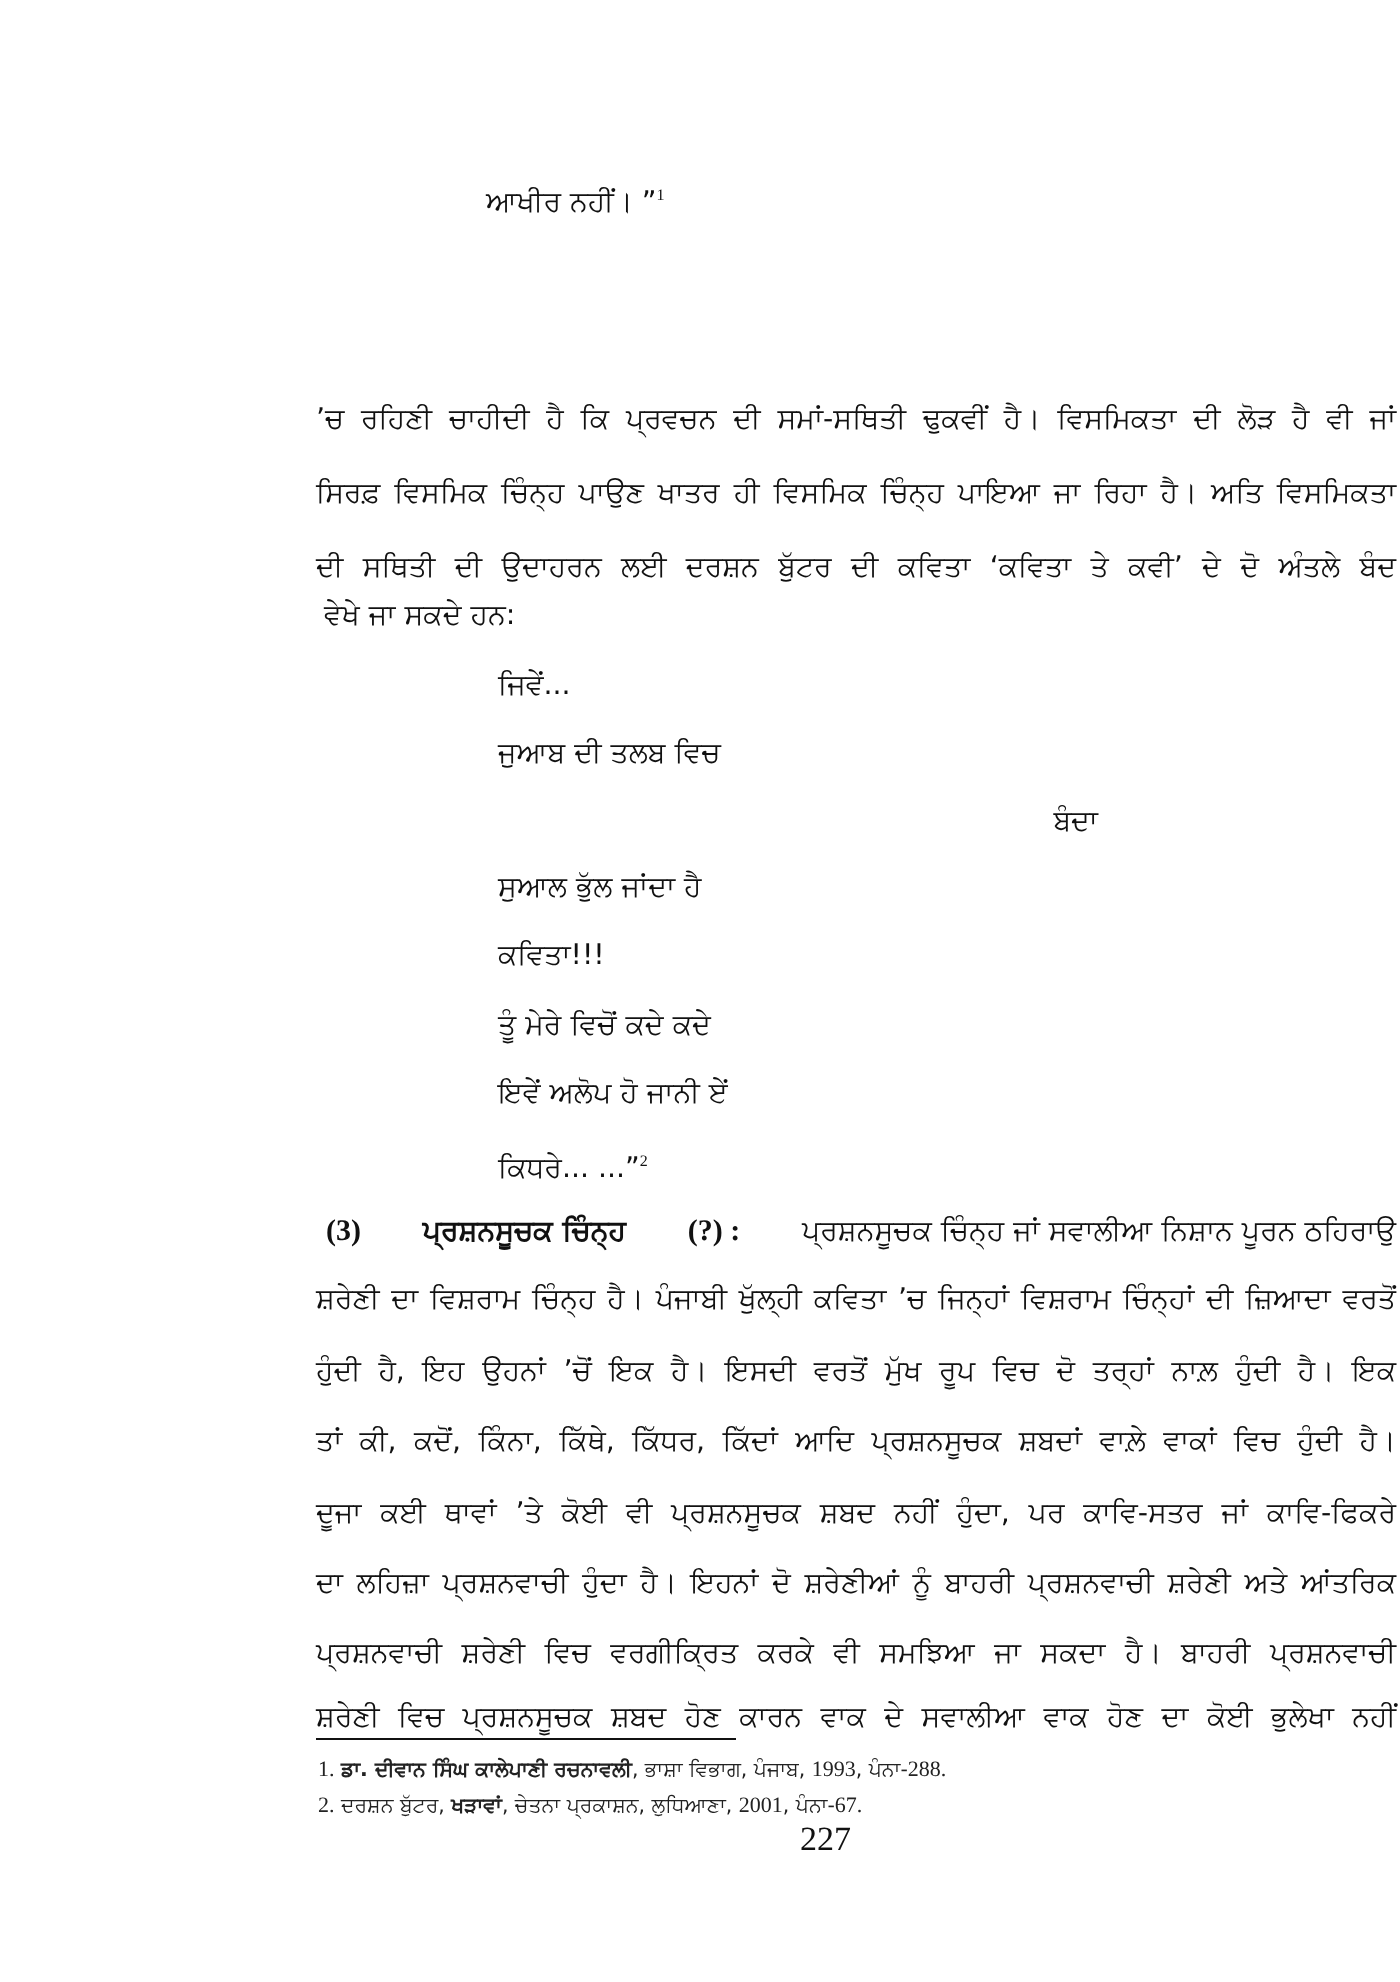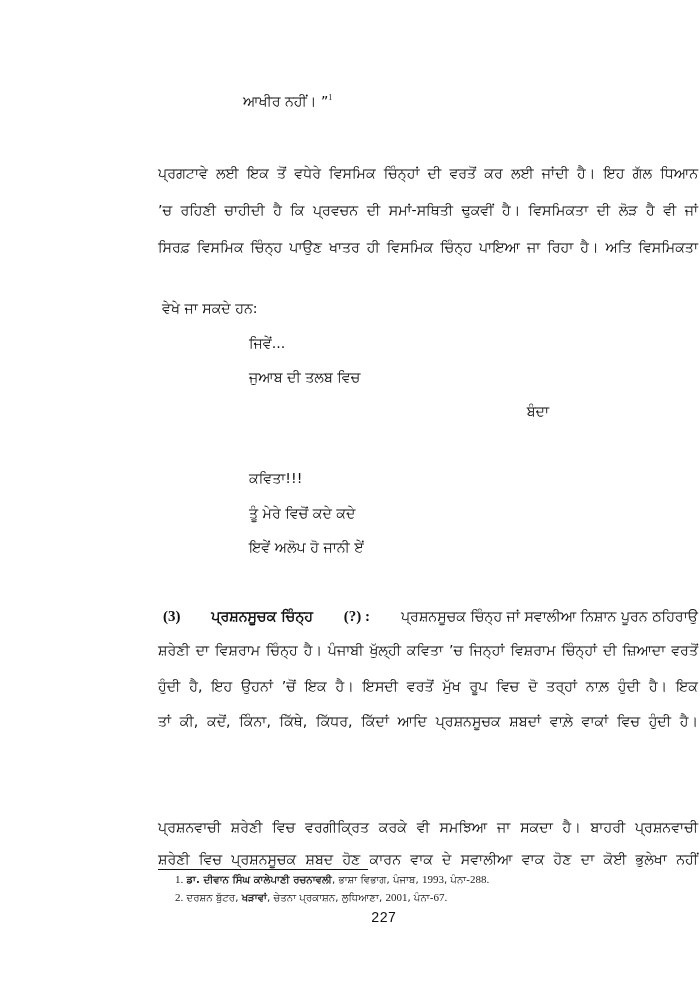--- a/index.html
+++ b/index.html
@@ -14,55 +14,61 @@
       font-size: 14.2px; line-height: 20px; white-space: nowrap;
     }
     .just { text-align: justify; text-align-last: justify; }
     .indent { left: 173px; width: 489px; }
     .verse { left: 213px; width: 300px; }
     .sup { font-size: 8px; vertical-align: super; font-family: "Liberation Serif", serif; }
     .bold { font-weight: bold; }
     .heading-num { font-family: "Liberation Serif", serif; font-weight: bold; font-size: 15px; }
     .heading-q { font-family: "Liberation Serif", serif; font-weight: bold; font-size: 15px; }
     .rule { position: absolute; left: 122px; top: 869px; width: 210px; height: 0; border-top: 1px solid #111; }
-    .fn { position: absolute; left: 139px; font-size: 10.2px; line-height: 11px; white-space: nowrap; color: #222; }
+    .fn { position: absolute; left: 123px; font-size: 10.2px; line-height: 22px; white-space: nowrap; color: #222; }
     .fn .serif { font-family: "Liberation Serif", serif; font-size: 11px; }
-    .pageno { position: absolute; left: 335px; top: 910px; font-family: Liberation Mono, monospace; font-size: 14px; }
+    .pageno { position: absolute; left: 364px; top: 910px; font-family: Liberation Serif, serif; font-size: 17px; }
   </style>
 </head>
 <body>
 
 <div class="page">
 
   <div class="line" style="left:207px; top:88px;">
     <span>ਆਖੀਰ ਨਹੀਂ। ”</span><span class="sup">1</span>
   </div>
 
-  <div class="line just" style="top:163px;">ਪ੍ਰਗਟਾਵੇ ਲਈ ਇਕ ਤੋਂ ਵਧੇਰੇ ਵਿਸਮਿਕ ਚਿੰਨ੍ਹਾਂ ਦੀ ਵਰਤੋਂ ਕਰ ਲਈ ਜਾਂਦੀ ਹੈ। ਇਹ ਗੱਲ ਧਿਆਨ</div>
   <div class="line just" style="top:200px;">’ਚ ਰਹਿਣੀ ਚਾਹੀਦੀ ਹੈ ਕਿ ਪ੍ਰਵਚਨ ਦੀ ਸਮਾਂ-ਸਥਿਤੀ ਢੁਕਵੀਂ ਹੈ। ਵਿਸਮਿਕਤਾ ਦੀ ਲੋੜ ਹੈ ਵੀ ਜਾਂ</div>
   <div class="line just" style="top:237px;">ਸਿਰਫ਼ ਵਿਸਮਿਕ ਚਿੰਨ੍ਹ ਪਾਉਣ ਖਾਤਰ ਹੀ ਵਿਸਮਿਕ ਚਿੰਨ੍ਹ ਪਾਇਆ ਜਾ ਰਿਹਾ ਹੈ। ਅਤਿ ਵਿਸਮਿਕਤਾ</div>
+  <div class="line just" style="top:274px;">ਦੀ ਸਥਿਤੀ ਦੀ ਉਦਾਹਰਨ ਲਈ ਦਰਸ਼ਨ ਬੁੱਟਰ ਦੀ ਕਵਿਤਾ ‘ਕਵਿਤਾ ਤੇ ਕਵੀ’ ਦੇ ਦੋ ਅੰਤਲੇ ਬੰਦ</div>
   <div class="line" style="top:298px; left:126px;">ਵੇਖੇ ਜਾ ਸਕਦੇ ਹਨ:</div>
 
   <div class="line verse" style="top:367px;">ਜੁਆਬ ਦੀ ਤਲਬ ਵਿਚ</div>
   <div class="line verse" style="top:333px;">ਜਿਵੇਂ...</div>
   <div class="line verse" style="top:401px;text-align:right;">ਬੰਦਾ</div>
+  <div class="line verse" style="top:434px;">ਸੁਆਲ ਭੁੱਲ ਜਾਂਦਾ ਹੈ</div>
   <div class="line verse" style="top:468px;">ਕਵਿਤਾ!!!</div>
   <div class="line verse" style="top:503px;">ਤੂੰ ਮੇਰੇ ਵਿਚੋਂ ਕਦੇ ਕਦੇ</div>
   <div class="line verse" style="top:537px;">ਇਵੇਂ ਅਲੋਪ ਹੋ ਜਾਨੀ ਏਂ</div>
+  <div class="line verse" style="top:571px;">
+    <span>ਕਿਧਰੇ... ...”</span><span class="sup">2</span>
+  </div>
 
   <div class="line" style="top:606px; left:127px; width:535px; display:flex; justify-content:space-between;">
     <span class="heading-num">(3)</span>
     <span class="bold">ਪ੍ਰਸ਼ਨਸੂਚਕ ਚਿੰਨ੍ਹ</span>
     <span class="heading-q">(?) :</span>
     <span>ਪ੍ਰਸ਼ਨਸੂਚਕ ਚਿੰਨ੍ਹ ਜਾਂ ਸਵਾਲੀਆ ਨਿਸ਼ਾਨ ਪੂਰਨ ਠਹਿਰਾਉ</span>
   </div>
 
   <div class="line just" style="top:640px;">ਸ਼ਰੇਣੀ ਦਾ ਵਿਸ਼ਰਾਮ ਚਿੰਨ੍ਹ ਹੈ। ਪੰਜਾਬੀ ਖੁੱਲ੍ਹੀ ਕਵਿਤਾ ’ਚ ਜਿਨ੍ਹਾਂ ਵਿਸ਼ਰਾਮ ਚਿੰਨ੍ਹਾਂ ਦੀ ਜ਼ਿਆਦਾ ਵਰਤੋਂ</div>
   <div class="line just" style="top:676px;">ਹੁੰਦੀ ਹੈ, ਇਹ ਉਹਨਾਂ ’ਚੋਂ ਇਕ ਹੈ। ਇਸਦੀ ਵਰਤੋਂ ਮੁੱਖ ਰੂਪ ਵਿਚ ਦੋ ਤਰ੍ਹਾਂ ਨਾਲ਼ ਹੁੰਦੀ ਹੈ। ਇਕ</div>
   <div class="line just" style="top:711px;">ਤਾਂ ਕੀ, ਕਦੋਂ, ਕਿੰਨਾ, ਕਿੱਥੇ, ਕਿੱਧਰ, ਕਿੱਦਾਂ ਆਦਿ ਪ੍ਰਸ਼ਨਸੂਚਕ ਸ਼ਬਦਾਂ ਵਾਲ਼ੇ ਵਾਕਾਂ ਵਿਚ ਹੁੰਦੀ ਹੈ।</div>
+  <div class="line just" style="top:747px;">ਦੂਜਾ ਕਈ ਥਾਵਾਂ ’ਤੇ ਕੋਈ ਵੀ ਪ੍ਰਸ਼ਨਸੂਚਕ ਸ਼ਬਦ ਨਹੀਂ ਹੁੰਦਾ, ਪਰ ਕਾਵਿ-ਸਤਰ ਜਾਂ ਕਾਵਿ-ਫਿਕਰੇ</div>
+  <div class="line just" style="top:782px;">ਦਾ ਲਹਿਜ਼ਾ ਪ੍ਰਸ਼ਨਵਾਚੀ ਹੁੰਦਾ ਹੈ। ਇਹਨਾਂ ਦੋ ਸ਼ਰੇਣੀਆਂ ਨੂੰ ਬਾਹਰੀ ਪ੍ਰਸ਼ਨਵਾਚੀ ਸ਼ਰੇਣੀ ਅਤੇ ਆਂਤਰਿਕ</div>
   <div class="line just" style="top:849px;">ਸ਼ਰੇਣੀ ਵਿਚ ਪ੍ਰਸ਼ਨਸੂਚਕ ਸ਼ਬਦ ਹੋਣ ਕਾਰਨ ਵਾਕ ਦੇ ਸਵਾਲੀਆ ਵਾਕ ਹੋਣ ਦਾ ਕੋਈ ਭੁਲੇਖਾ ਨਹੀਂ</div>
   <div class="line just" style="top:817px;">ਪ੍ਰਸ਼ਨਵਾਚੀ ਸ਼ਰੇਣੀ ਵਿਚ ਵਰਗੀਕ੍ਰਿਤ ਕਰਕੇ ਵੀ ਸਮਝਿਆ ਜਾ ਸਕਦਾ ਹੈ। ਬਾਹਰੀ ਪ੍ਰਸ਼ਨਵਾਚੀ</div>
 
   <div class="rule"></div>
 
   <div class="fn" style="top:874px;">
     <span class="serif">1.</span>
     <span class="bold">ਡਾ. ਦੀਵਾਨ ਸਿੰਘ ਕਾਲੇਪਾਣੀ ਰਚਨਾਵਲੀ</span><span>, ਭਾਸ਼ਾ ਵਿਭਾਗ, ਪੰਜਾਬ, </span><span class="serif">1993</span><span>, ਪੰਨਾ-</span><span class="serif">288.</span>
   </div>
   <div class="fn" style="top:892px;">

